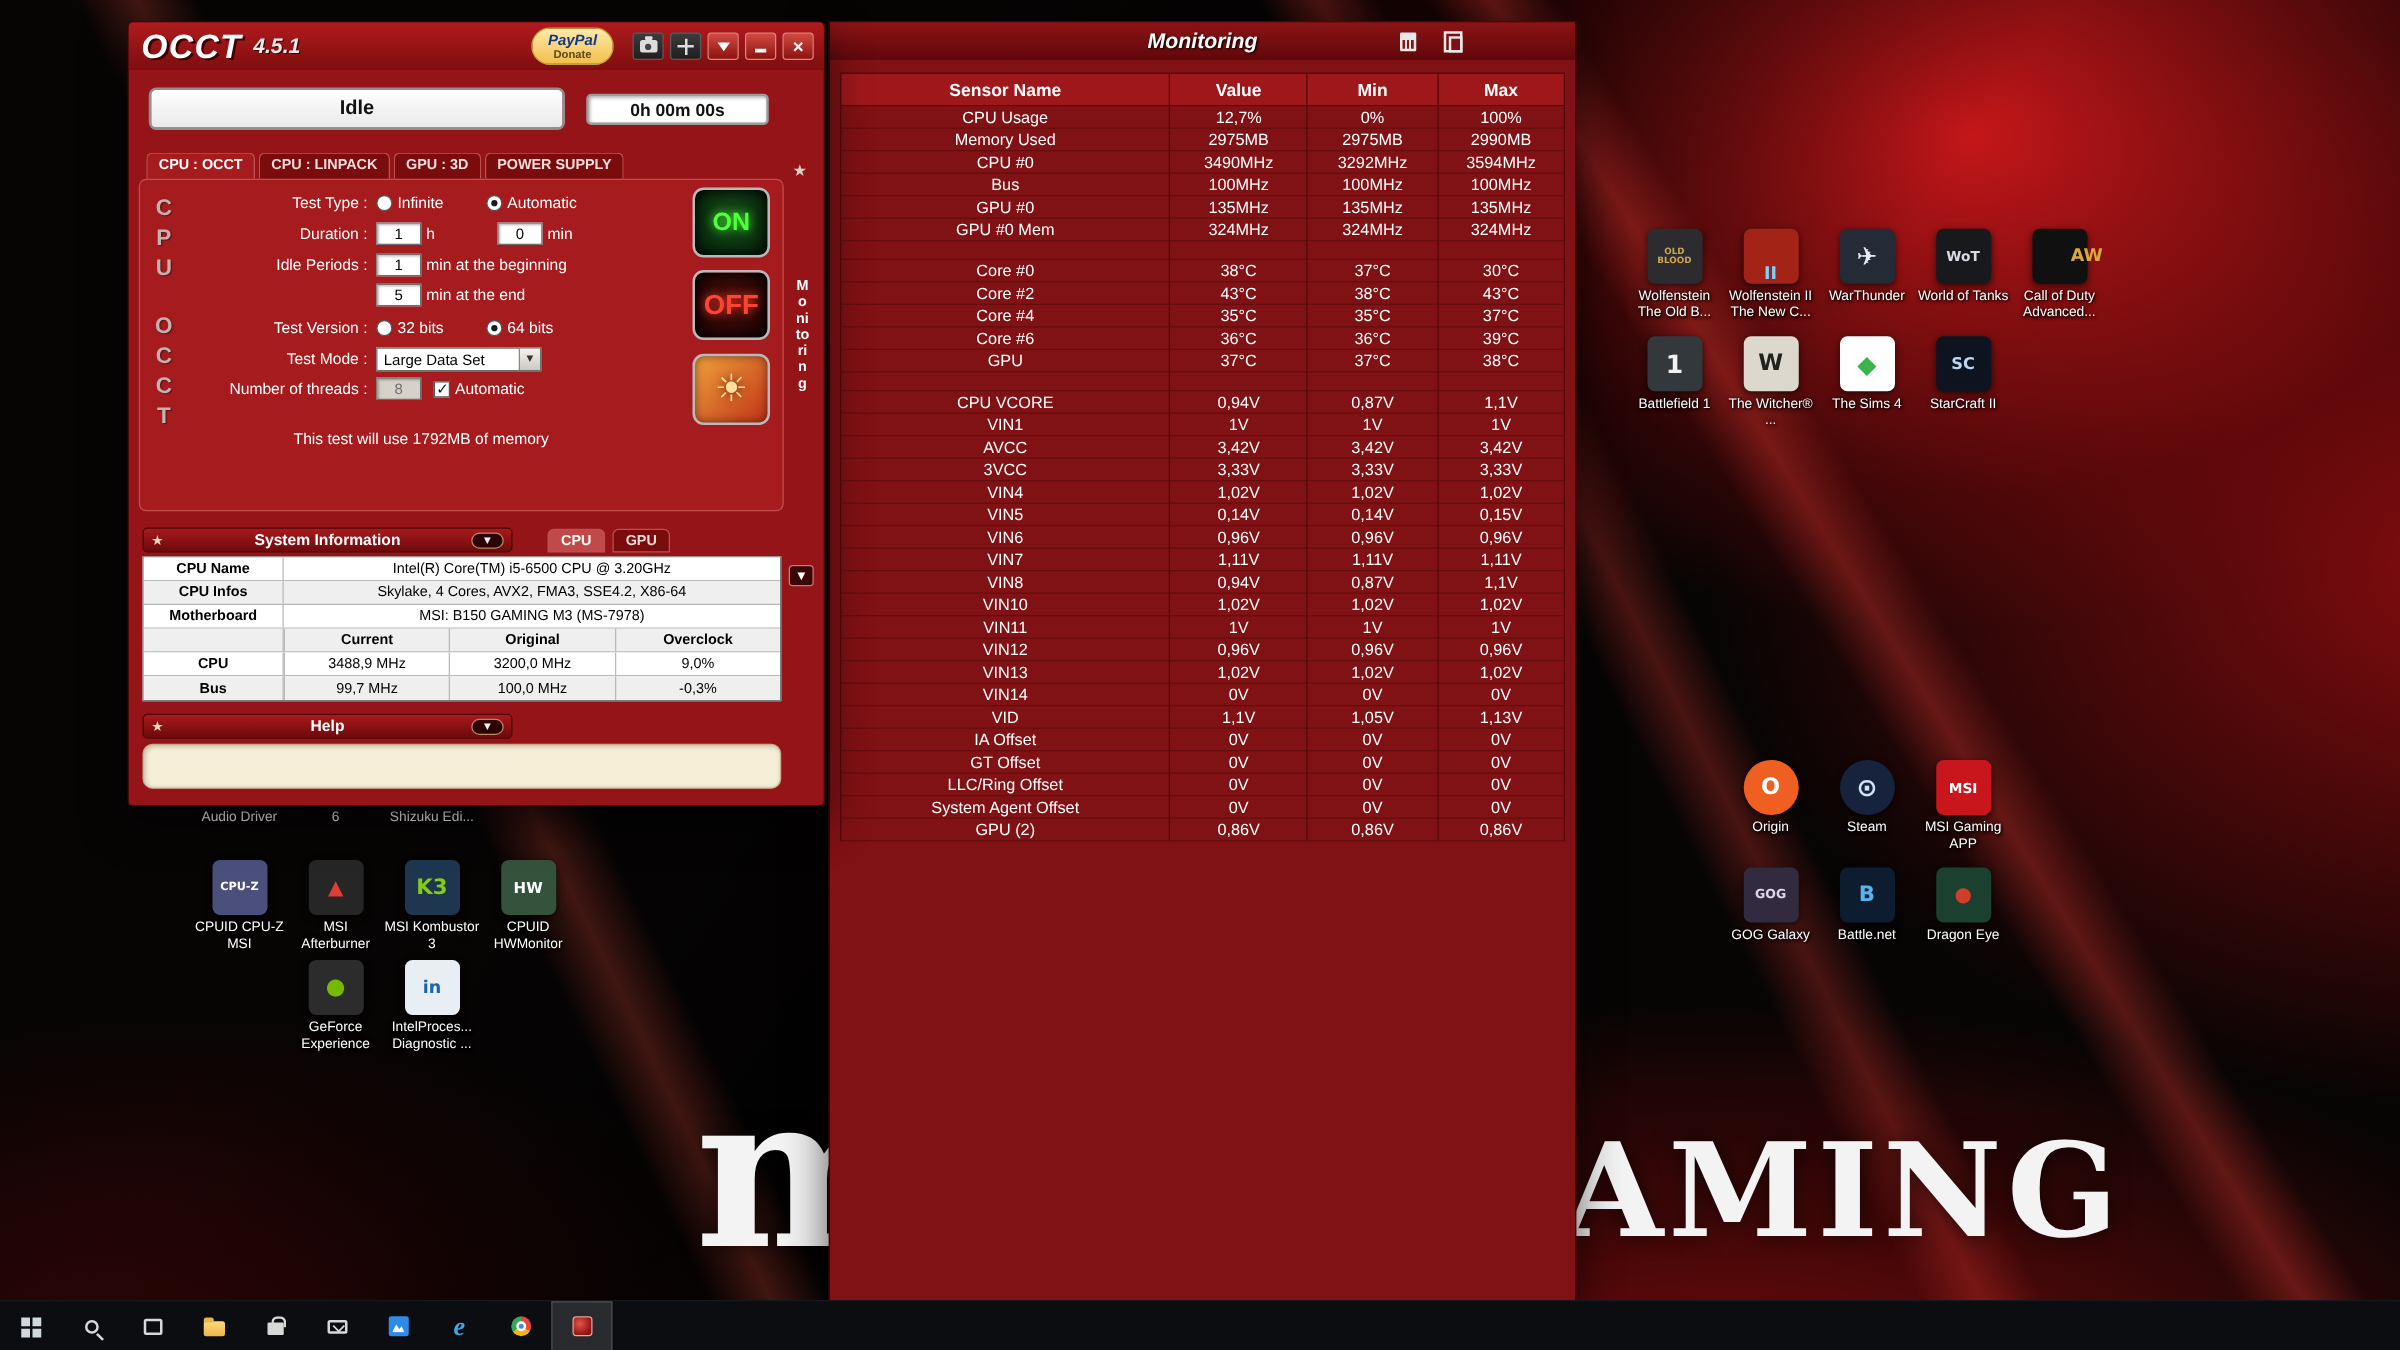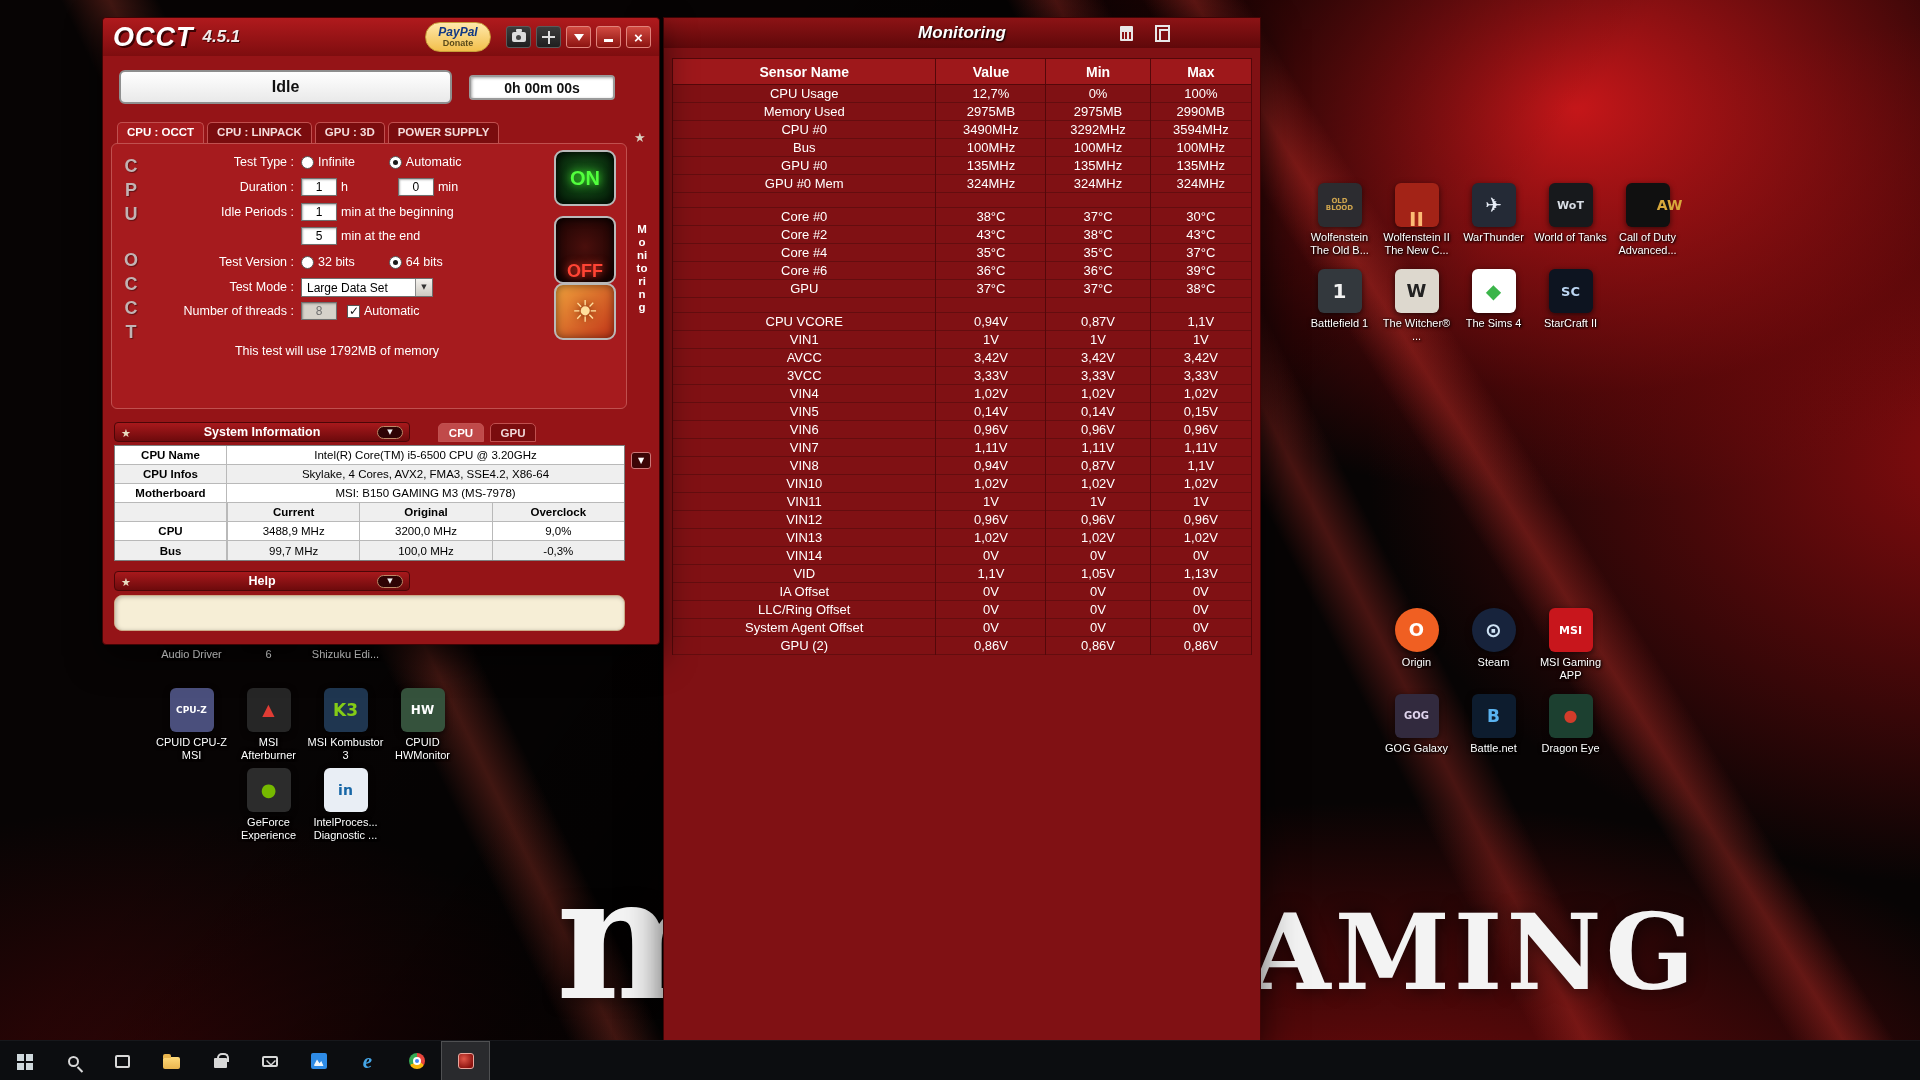--- a/index.html
+++ b/index.html
@@ -76,21 +76,21 @@
   .gapL{margin-left:46px;}
   .selectbox{width:132px;height:19px;background:#fff;border:1px solid #6f6f6f;display:flex;align-items:stretch;flex:none;cursor:pointer;}
   .sel-text{flex:1;font-size:12px;padding:2px 5px;color:#000;white-space:nowrap;overflow:hidden;}
   .sel-btn{width:17px;background:linear-gradient(#f4f2ee,#cdc9c1);border-left:1px solid #8a8a8a;display:flex;align-items:center;justify-content:center;}
   .sel-btn::before{content:'▼';font-family:"DejaVu Sans",sans-serif;font-size:7px;color:#333;}
   .checkbox{width:13px;height:13px;background:#fff;border:1px solid #555;position:relative;flex:none;margin-left:10px;cursor:pointer;}
   .checkbox.on::before{content:'✓';font-family:"DejaVu Sans",sans-serif;position:absolute;left:1px;top:-2px;font-weight:700;font-size:12px;color:#111;}
   .mem-note{position:absolute;left:0;top:200px;width:450px;text-align:center;font-size:12.5px;color:#fff;}
   .big-btn{position:absolute;left:442px;width:62px;border-radius:9px;display:flex;align-items:center;justify-content:center;cursor:pointer;}
   .on-btn{top:6px;height:56px;background:radial-gradient(circle at 50% 45%,#17521a,#06230a 80%);border:2px solid #b9b9b9;box-shadow:inset 0 0 10px #000;font-weight:900;font-size:20px;color:#52ff3d;text-shadow:0 0 8px #45ff2e;}
-  .off-btn{top:72px;height:68px;background:radial-gradient(circle at 50% 45%,#4a0f0c,#1d0403 80%);border:2px solid #b9b9b9;box-shadow:inset 0 0 10px #000;font-weight:900;font-size:18px;color:#ff4434;text-shadow:0 0 8px #ff3b2a;align-items:flex-end;}
+  .off-btn{top:72px;height:56px;background:radial-gradient(circle at 50% 45%,#4a0f0c,#1d0403 80%);border:2px solid #b9b9b9;box-shadow:inset 0 0 10px #000;font-weight:900;font-size:22px;color:#ff4434;text-shadow:0 0 8px #ff3b2a;}
   .gear-btn{top:139px;height:57px;background:linear-gradient(135deg,#f0a23c,#c03318);border:2px solid #b9b9b9;box-shadow:inset 0 0 8px rgba(0,0,0,.5);}
   .gear-btn::before{content:'☀';font-family:"DejaVu Sans",sans-serif;font-size:30px;color:#ffdf9e;text-shadow:0 0 6px #7e2b08;}
 
   .strip{position:absolute;right:2px;top:40px;width:30px;bottom:4px;}
   .strip-star{position:absolute;top:70px;left:7px;cursor:pointer;}
   .strip-star::before{content:'★';font-family:"DejaVu Sans",sans-serif;color:#d9d0c0;font-size:13px;}
   .strip-text{position:absolute;top:165px;left:8px;width:14px;word-break:break-all;text-align:center;font-weight:700;font-size:11.5px;line-height:13px;color:#fff;cursor:pointer;}
   .strip-arrow{position:absolute;top:394px;left:4px;width:20px;height:17px;background:#3c0506;border:1px solid #c77;border-radius:3px;display:flex;align-items:center;justify-content:center;cursor:pointer;}
   .strip-arrow::before{content:'▼';font-family:"DejaVu Sans",sans-serif;font-size:8px;color:#fff;}
 
@@ -183,21 +183,21 @@
 
   <div class="icon-row" style="left:1301px;top:183px">
       <div class="desk-icon">
         <div class="tile" style="background: rgb(44, 44, 48);">
           <span class="tile-glyph" style="color: rgb(207, 165, 78); font-size: 7px;">OLD BLOOD</span>
         </div>
         <div class="desk-label">Wolfenstein The Old B...</div>
       </div>
       <div class="desk-icon">
         <div class="tile" style="background: rgb(163, 35, 23);">
-          <span class="tile-glyph" style="color: #fdba74; font-size: 20px; margin-top: 28px;">II</span>
+          <span class="tile-glyph" style="color: #7dd3fc; font-size: 14px; margin-top: 28px;">II</span>
         </div>
         <div class="desk-label">Wolfenstein II The New C...</div>
       </div>
       <div class="desk-icon">
         <div class="tile" style="background: rgb(36, 42, 54);">
           <span class="tile-glyph" style="color: rgb(232, 238, 248); font-size: 20px;">✈</span>
         </div>
         <div class="desk-label">WarThunder</div>
       </div>
       <div class="desk-icon">
@@ -694,20 +694,26 @@
             <td>1,05V</td>
             <td>1,13V</td>
           </tr>
           <tr>
             <td>IA Offset</td>
             <td>0V</td>
             <td>0V</td>
             <td>0V</td>
           </tr>
           <tr>
+            <td>GT Offset</td>
+            <td>0V</td>
+            <td>0V</td>
+            <td>0V</td>
+          </tr>
+          <tr>
             <td>LLC/Ring Offset</td>
             <td>0V</td>
             <td>0V</td>
             <td>0V</td>
           </tr>
           <tr>
             <td>System Agent Offset</td>
             <td>0V</td>
             <td>0V</td>
             <td>0V</td>

